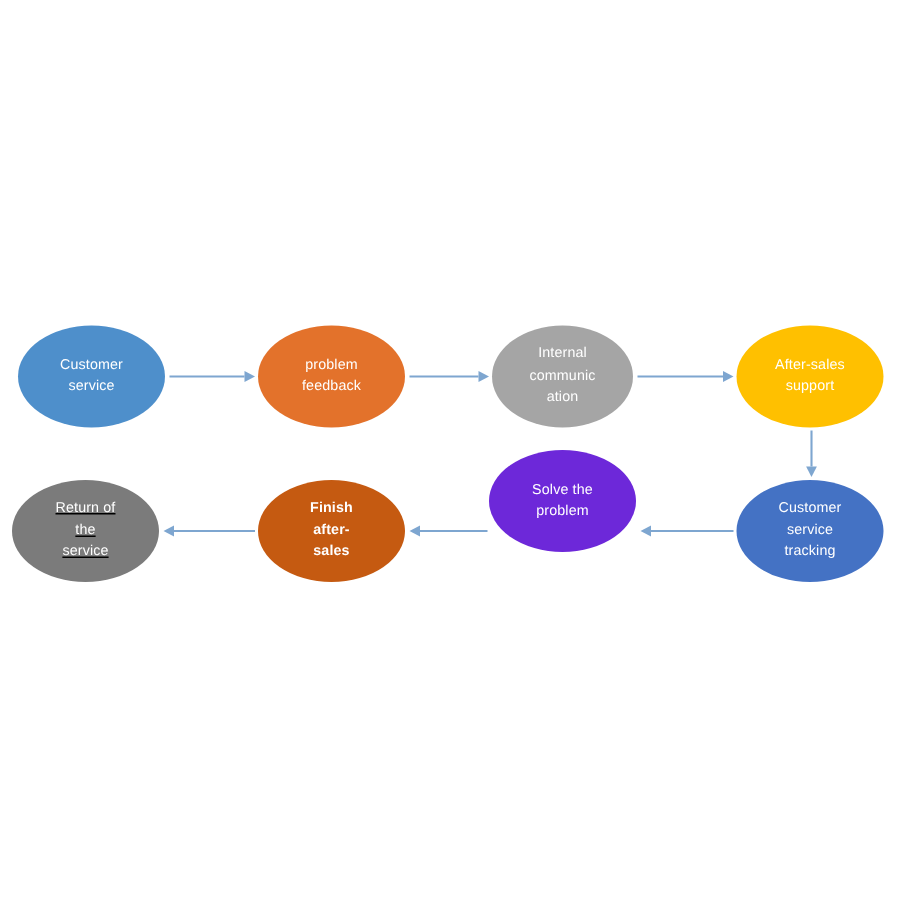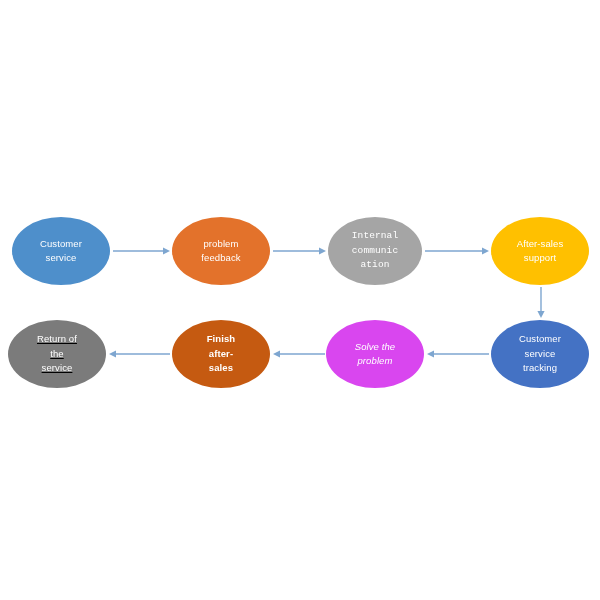--- a/index.html
+++ b/index.html
@@ -98,34 +98,34 @@
   <div id="nodes">
       <div class="node" style="left: 12px; top: 217px; width: 98px; height: 68px; background: rgb(78, 143, 203);">
         <div class="node-label" style="color: rgb(255, 255, 255);">Customer
 service</div>
       </div>
       <div class="node" style="left: 172px; top: 217px; width: 98px; height: 68px; background: rgb(227, 114, 43);">
         <div class="node-label" style="color: rgb(255, 255, 255);">problem
 feedback</div>
       </div>
       <div class="node" style="left: 328px; top: 217px; width: 94px; height: 68px; background: rgb(165, 165, 165);">
-        <div class="node-label" style="color: rgb(255, 255, 255); font-family: Liberation Mono, monospace;">Internal
+        <div class="node-label" style="color: rgb(255, 255, 255);">Internal
 communic
 ation</div>
       </div>
       <div class="node" style="left: 491px; top: 217px; width: 98px; height: 68px; background: rgb(255, 192, 0);">
         <div class="node-label" style="color: rgb(255, 255, 255);">After-sales
 support</div>
       </div>
       <div class="node" style="left: 491px; top: 320px; width: 98px; height: 68px; background: rgb(68, 114, 196);">
         <div class="node-label" style="color: rgb(255, 255, 255);">Customer
 service
 tracking</div>
       </div>
-      <div class="node" style="left: 326px; top: 320px; width: 98px; height: 68px; background: #d946ef; font-style: italic;">
+      <div class="node" style="left: 326px; top: 300px; width: 98px; height: 68px; background: #6d28d9;">
         <div class="node-label" style="color: rgb(255, 255, 255);">Solve the
 problem</div>
       </div>
       <div class="node" style="left: 172px; top: 320px; width: 98px; height: 68px; background: rgb(197, 90, 17);">
         <div class="node-label" style="color: rgb(255, 255, 255); font-weight: bold;">Finish
 after-
 sales</div>
       </div>
       <div class="node" style="left: 8px; top: 320px; width: 98px; height: 68px; background: rgb(123, 123, 123); text-decoration: underline;">
         <div class="node-label" style="color: rgb(255, 255, 255);">Return of

